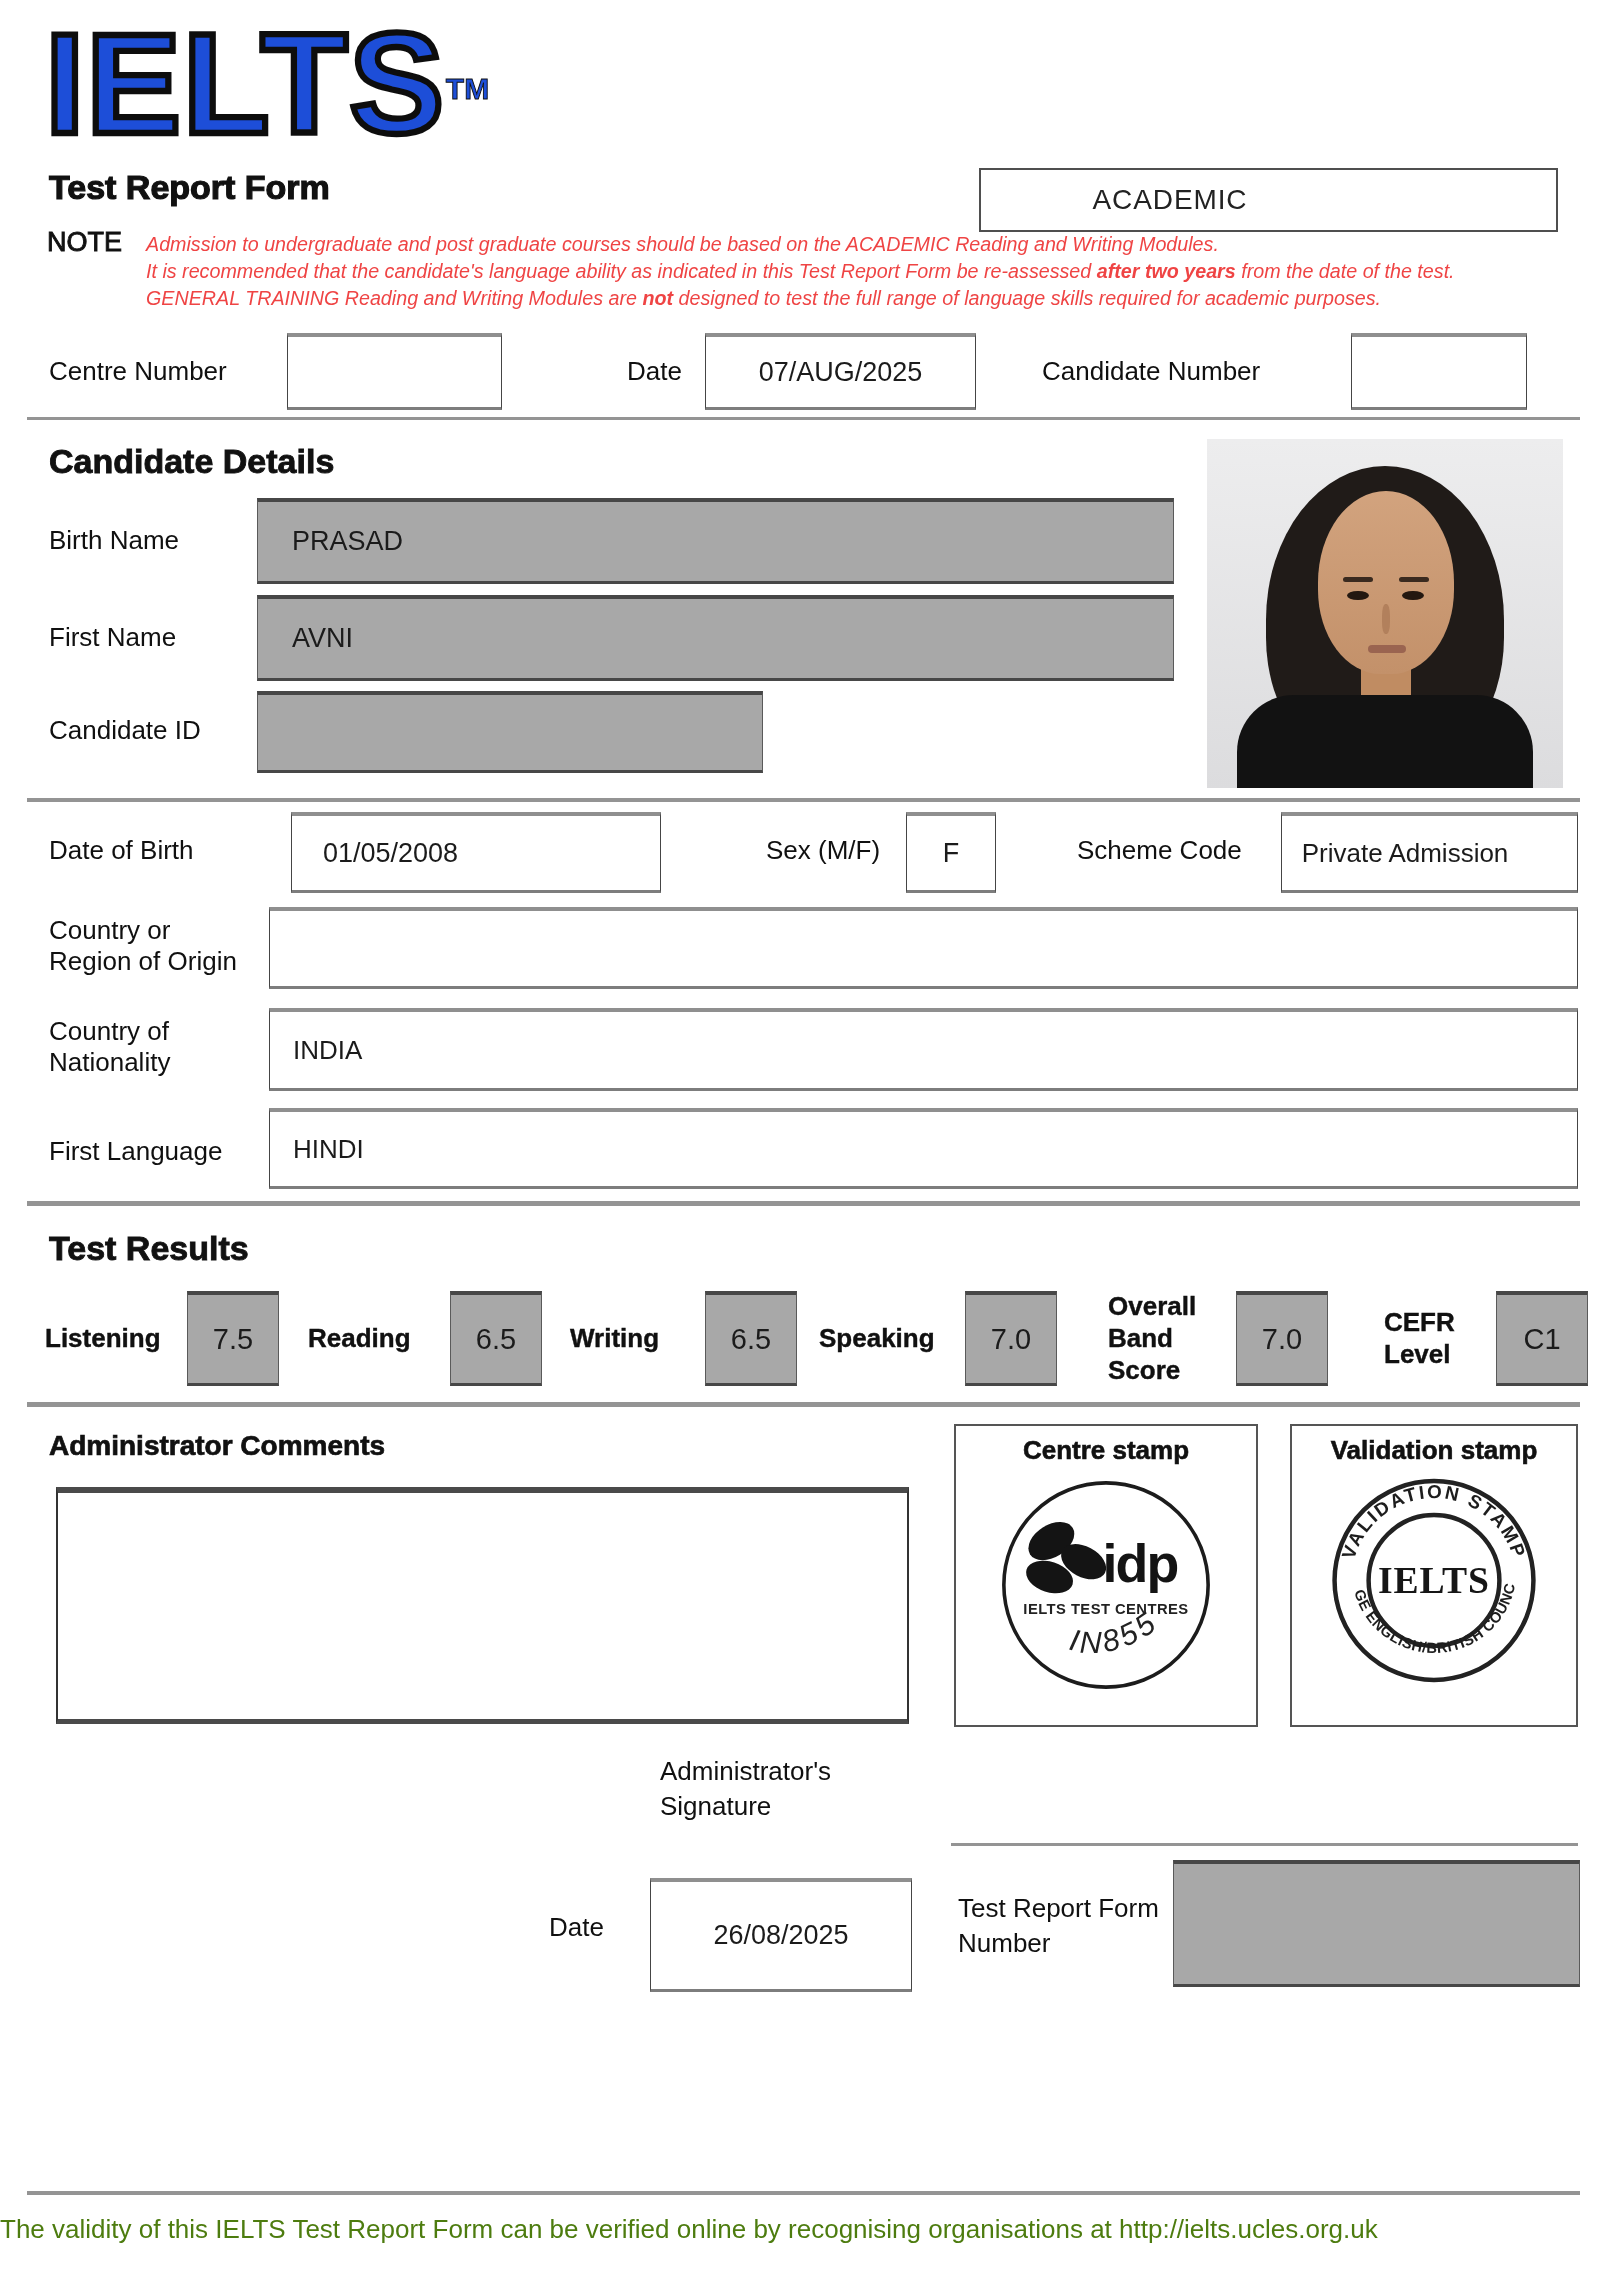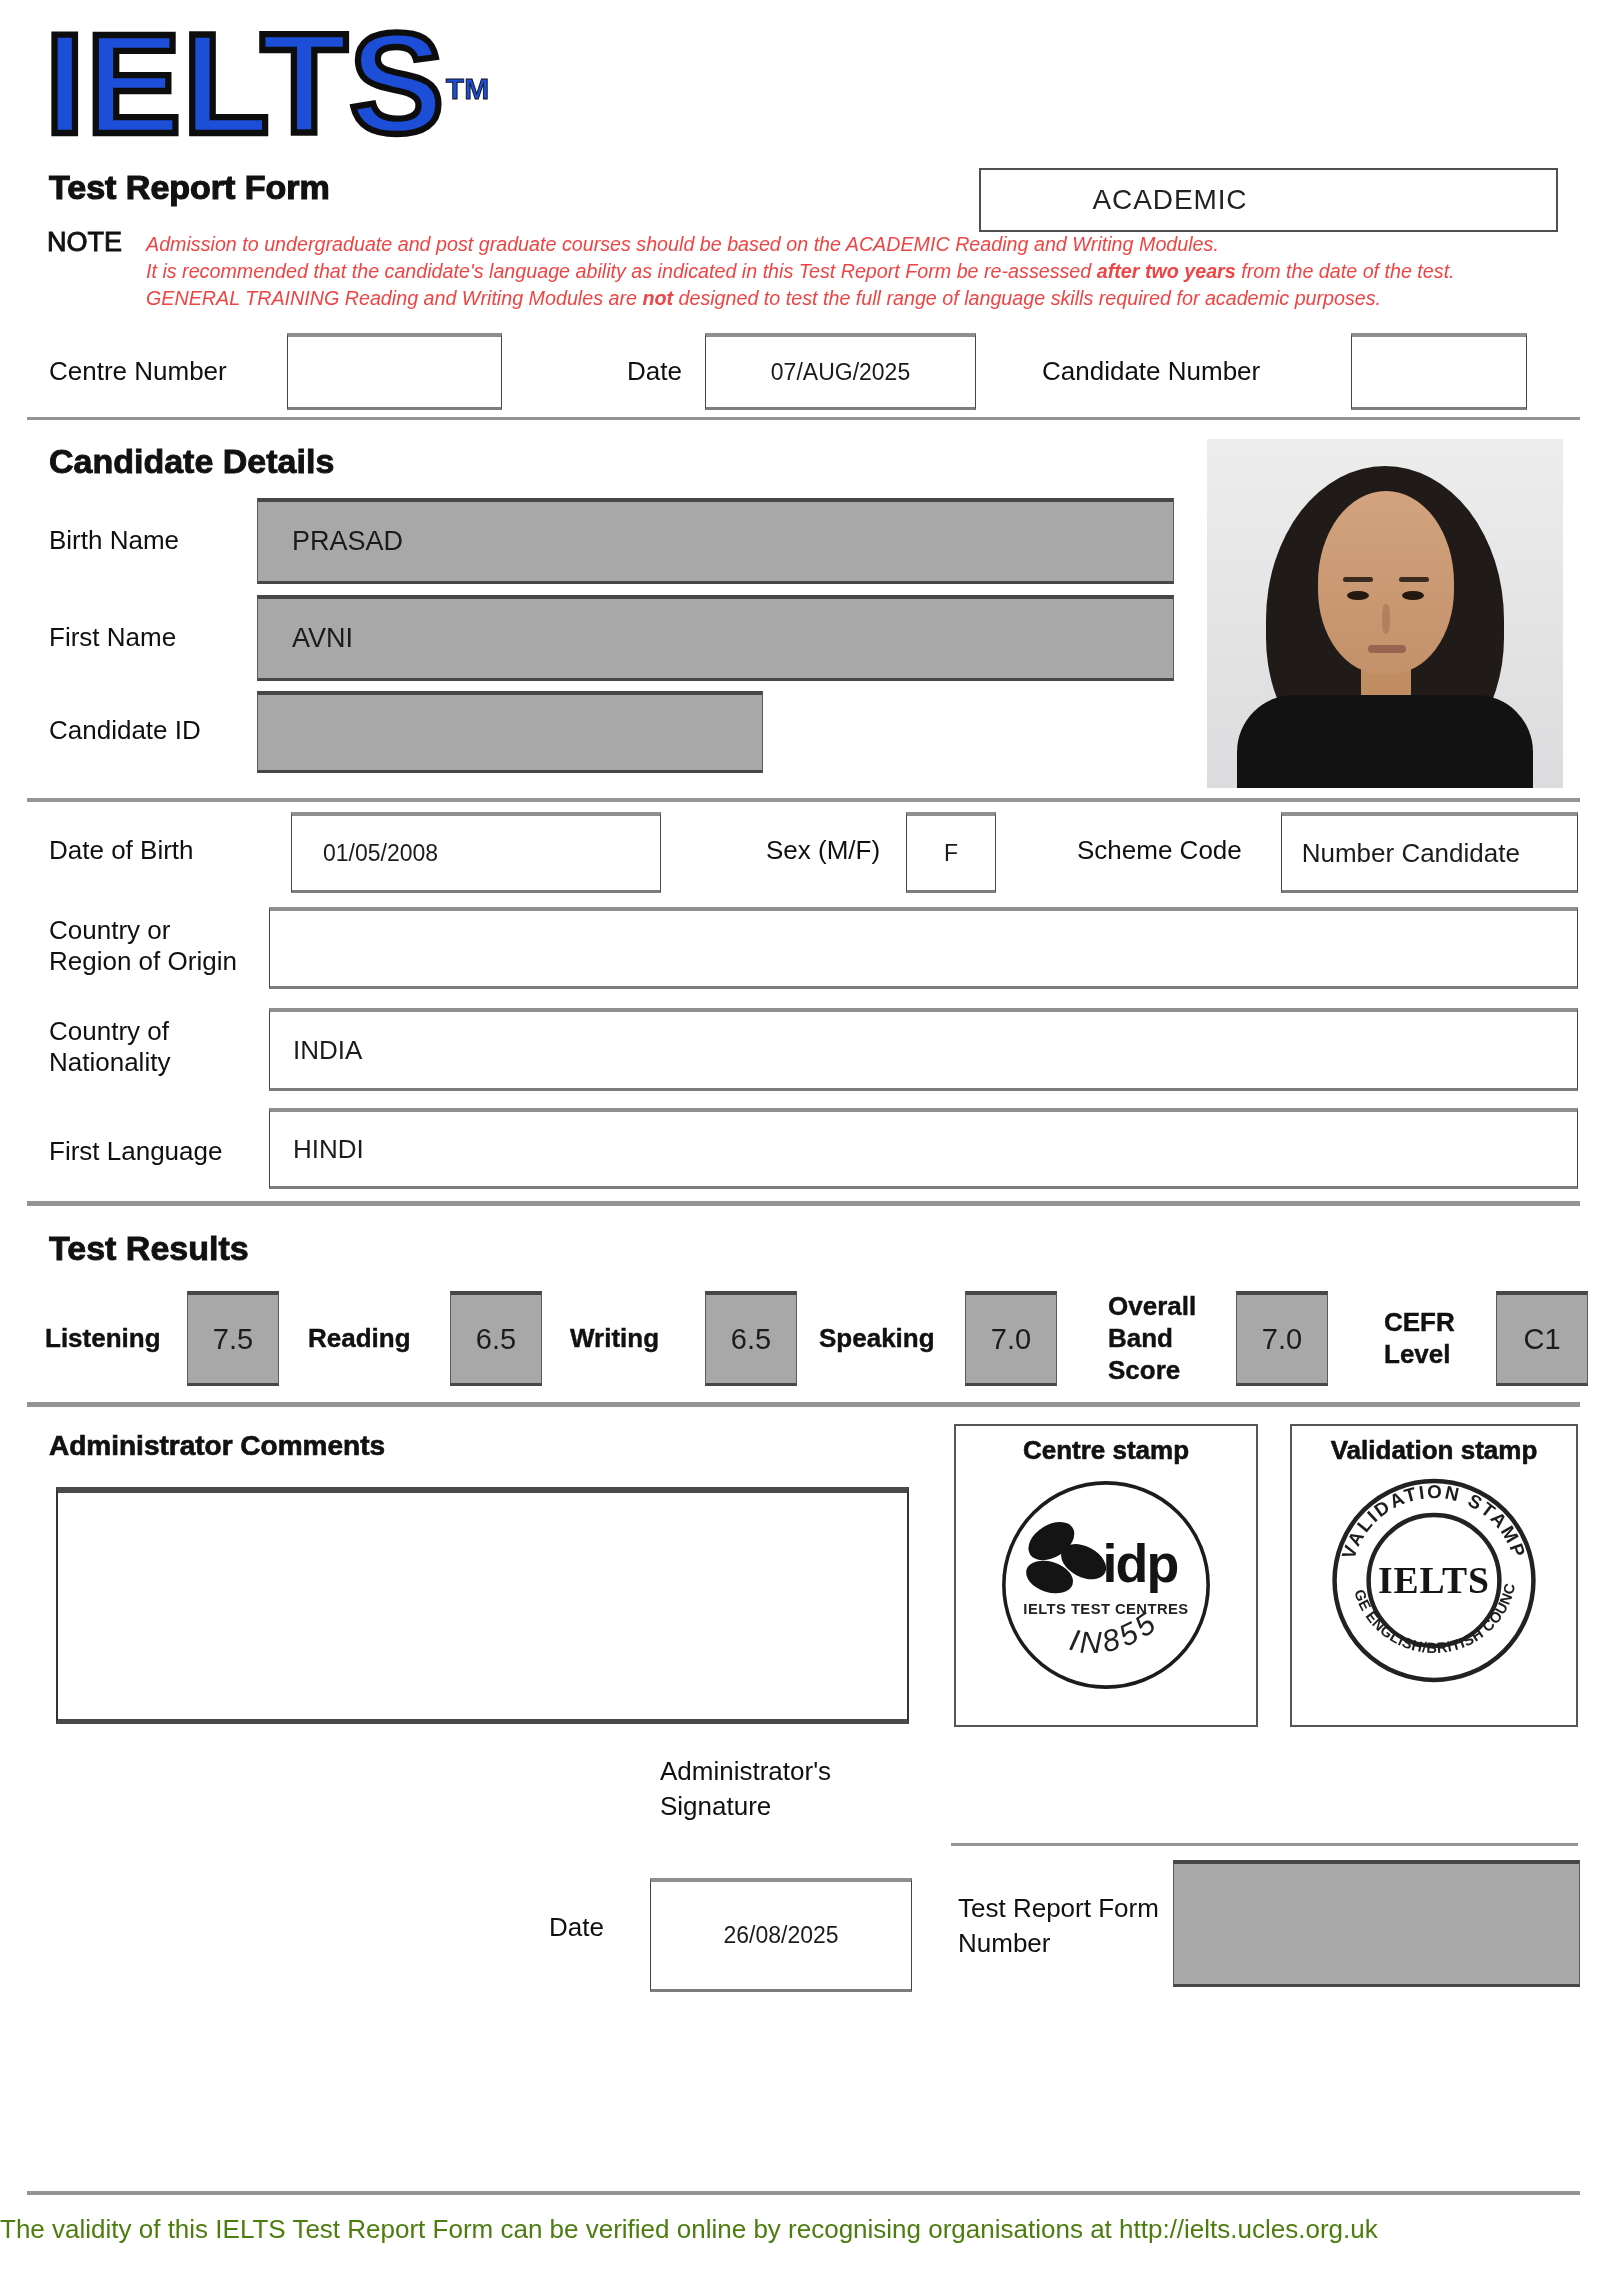--- a/index.html
+++ b/index.html
@@ -20,21 +20,21 @@
     display:flex; align-items:center; justify-content:center; padding-right:197px; box-sizing:border-box;
     font-size:28px; letter-spacing:0.9px; color:#222;
   }
   
   .note-label{left:47px; top:227px; font-size:27px; font-weight:normal; -webkit-text-stroke:0.9px #111;}
   .note-lines{left:146px; top:231px; width:1325px; font-size:19.7px; font-style:italic; line-height:27px; color:#ef4444;}
   .note-lines b{font-weight:bold;}
   
   .wbox{
     background:#fff; border:1.8px solid #454545; border-top:4.5px solid #8f8f8f; border-bottom:3.6px solid #7d7d7d;
-    box-sizing:border-box; display:flex; align-items:center; font-size:23px; color:#1b1b1b;
+    box-sizing:border-box; display:flex; align-items:center; font-size:27px; color:#1b1b1b;
   }
   .gbox{
     background:#a8a8a8; border:1.8px solid #5a5a5a; border-top:4.5px solid #474747; border-bottom:3.6px solid #474747;
     box-sizing:border-box; display:flex; align-items:center; font-size:27px; color:#1b1b1b;
   }
   .lbl{font-size:26px; color:#101010; line-height:31px;}
   .ctr{justify-content:center;}
   .hr{background:#949494;}
   .heading{font-size:34px; font-weight:bold; -webkit-text-stroke:0.9px #111;}
   
@@ -162,21 +162,21 @@
   <div class="abs lbl l-dob">Date of Birth</div>
   <div class="abs wbox b-dob">
       <span>01/05/2008</span>
     </div>
   <div class="abs lbl l-sex">Sex (M/F)</div>
   <div class="abs wbox ctr b-sex">
       <span>F</span>
     </div>
   <div class="abs lbl l-scheme">Scheme Code</div>
   <div class="abs wbox b-scheme">
-      <span>Number Candidate</span>
+      <span>Private Admission</span>
     </div>
 
   <div class="abs lbl l-origin">Country or Region of Origin</div>
   <div class="abs wbox b-origin">
       <span></span>
     </div>
   <div class="abs lbl l-nation">Country of Nationality</div>
   <div class="abs wbox b-nation">
       <span>INDIA</span>
     </div>

